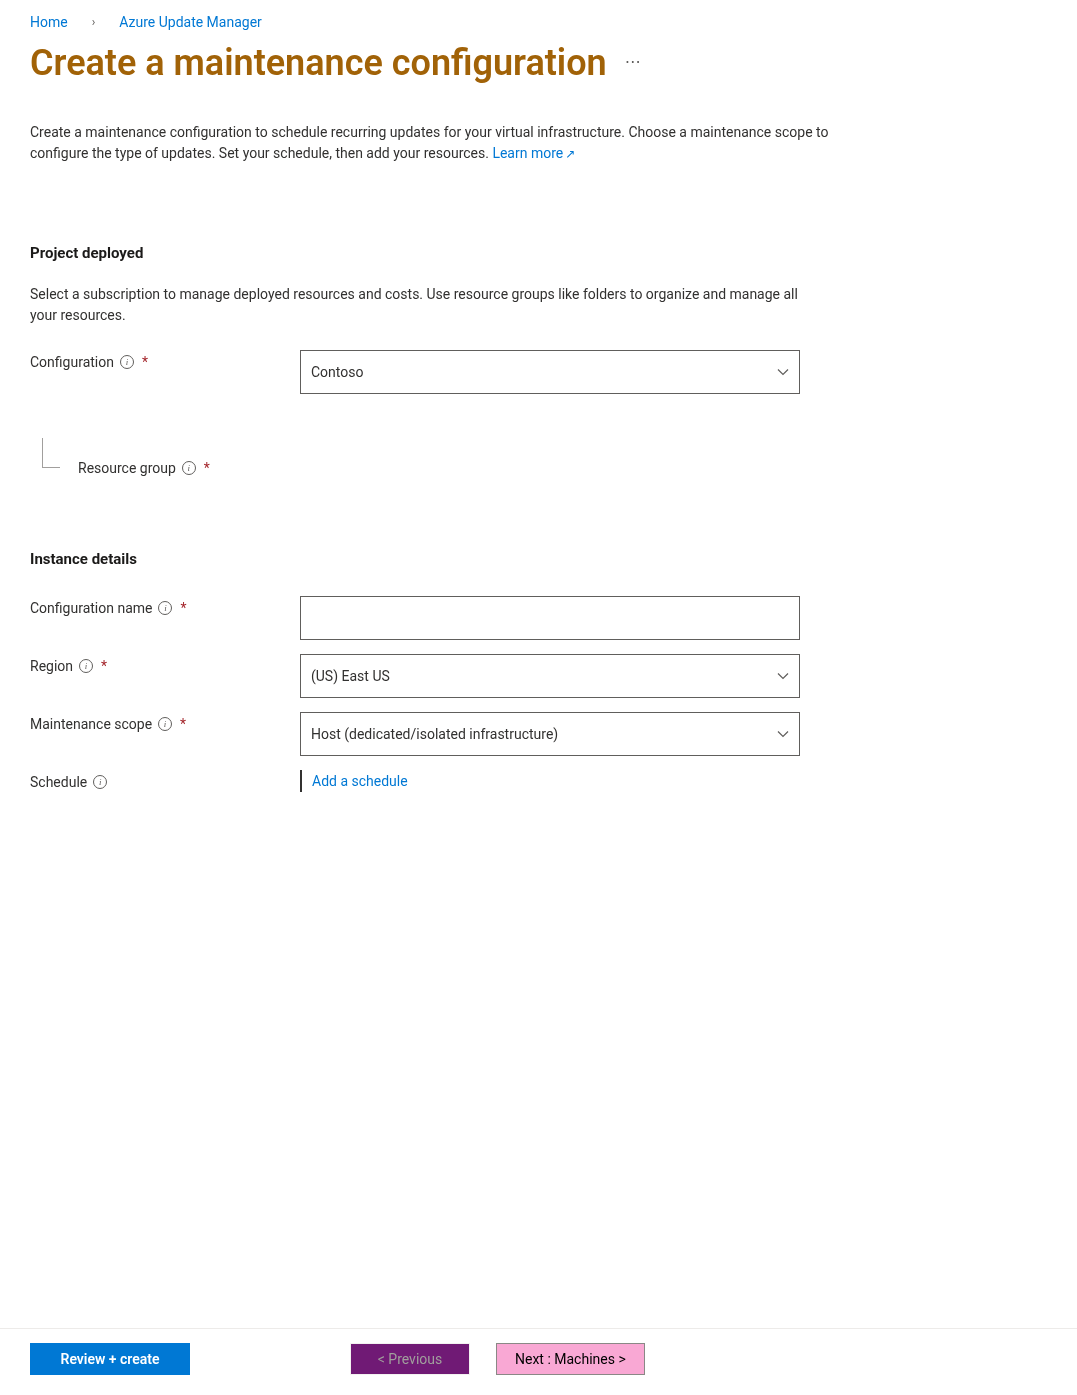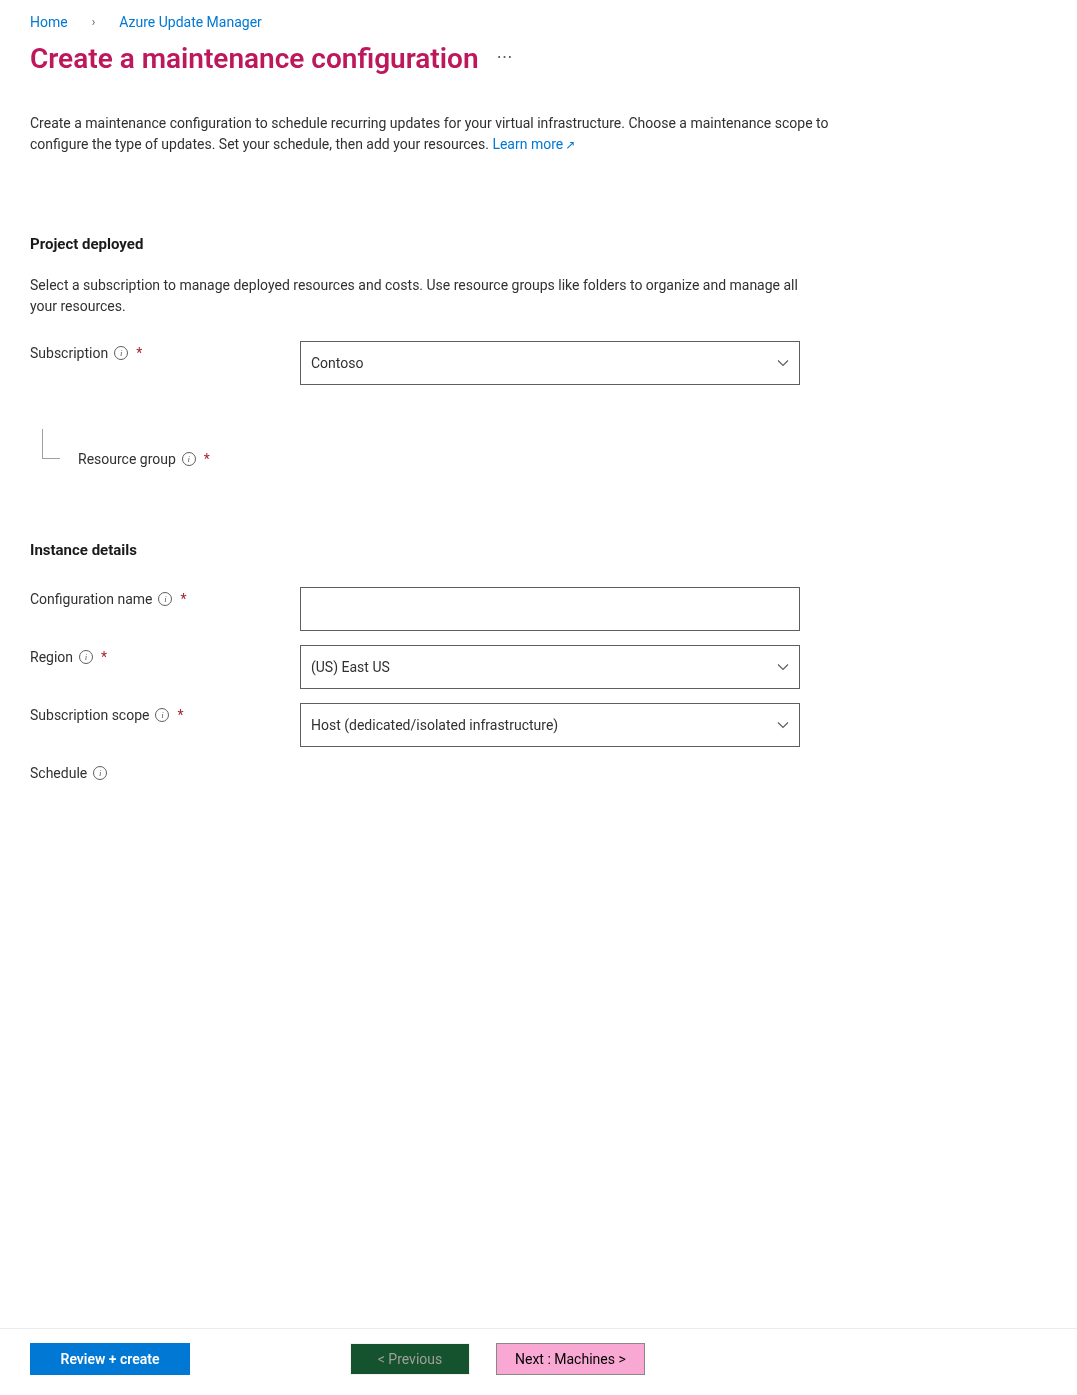--- a/index.html
+++ b/index.html
@@ -41,23 +41,23 @@
       font-size: 12px;
     }
     
     .title-row {
       display: flex;
       align-items: center;
       gap: 18px;
       margin-bottom: 38px;
     }
     .page-title {
-      font-size: 28px;
+      font-size: 36px;
       font-weight: 600;
-      color: #be185d;
+      color: #a16207;
     }
     .more-icon {
       color: #605e5c;
       font-size: 16px;
       letter-spacing: 2px;
       cursor: pointer;
       padding-bottom: 4px;
     }
     
     .tabs {
@@ -241,21 +241,21 @@
       min-width: 120px;
     }
     .btn.primary {
       background: #0078d4;
       border-color: #0078d4;
       color: #fff;
       font-weight: 600;
       min-width: 160px;
     }
     .btn.disabled {
-      background: #14532d;
+      background: #701a75;
       border-color: #f3f2f1;
       color: #a19f9d;
       cursor: default;
     }
   </style>
 </head>
 <body>
 
 <div class="container">
 
@@ -274,21 +274,21 @@
   <p class="intro">
     <span>Create a maintenance configuration to schedule recurring updates for your virtual infrastructure. Choose a maintenance scope to configure the type of updates. Set your schedule, then add your resources. </span><a class="learn-more"><span>Learn more</span><span class="ext-icon">↗</span></a>
   </p>
 
   <div>
     <div class="section-title">Project deployed</div>
     <p class="section-desc">Select a subscription to manage deployed resources and costs. Use resource groups like folders to organize and manage all your resources.</p>
 
     <div class="form-row">
       <div class="form-label-col">
-        <span>Subscription</span>
+        <span>Configuration</span>
         <span class="info-icon">i</span>
         <span class="required">*</span>
       </div>
       <div class="form-field-col">
         <div class="select-box">
           <span>Contoso</span>
           <span class="chevron">
               <svg width="12" height="8" viewBox="0 0 12 8">
                 <path d="M1 1.5 L6 6.5 L11 1.5" stroke="#605e5c" stroke-width="1.2" fill="none"></path>
               </svg>
@@ -336,41 +336,47 @@
               <svg width="12" height="8" viewBox="0 0 12 8">
                 <path d="M1 1.5 L6 6.5 L11 1.5" stroke="#605e5c" stroke-width="1.2" fill="none"></path>
               </svg>
             </span>
         </div>
       </div>
     </div>
 
     <div class="form-row">
       <div class="form-label-col">
-        <span>Subscription scope</span>
+        <span>Maintenance scope</span>
         <span class="info-icon">i</span>
         <span class="required">*</span>
       </div>
       <div class="form-field-col">
         <div class="select-box">
           <span>Host (dedicated/isolated infrastructure)</span>
           <span class="chevron">
               <svg width="12" height="8" viewBox="0 0 12 8">
                 <path d="M1 1.5 L6 6.5 L11 1.5" stroke="#605e5c" stroke-width="1.2" fill="none"></path>
               </svg>
             </span>
         </div>
       </div>
     </div>
 
     <div class="form-row">
       <div class="form-label-col">
         <span>Schedule</span>
         <span class="info-icon">i</span>
       </div>
+      <div class="form-field-col">
+        <div class="schedule-link-wrap">
+          <div class="schedule-bar"></div>
+          <a class="schedule-link">Add a schedule</a>
+        </div>
+      </div>
     </div>
   </div>
 </div>
 
 <div class="footer">
   <button class="btn primary">Review + create</button>
   <div class="footer-group">
     <button class="btn disabled">&lt; Previous</button>
     <button class="btn">Next : Machines &gt;</button>
   </div>

